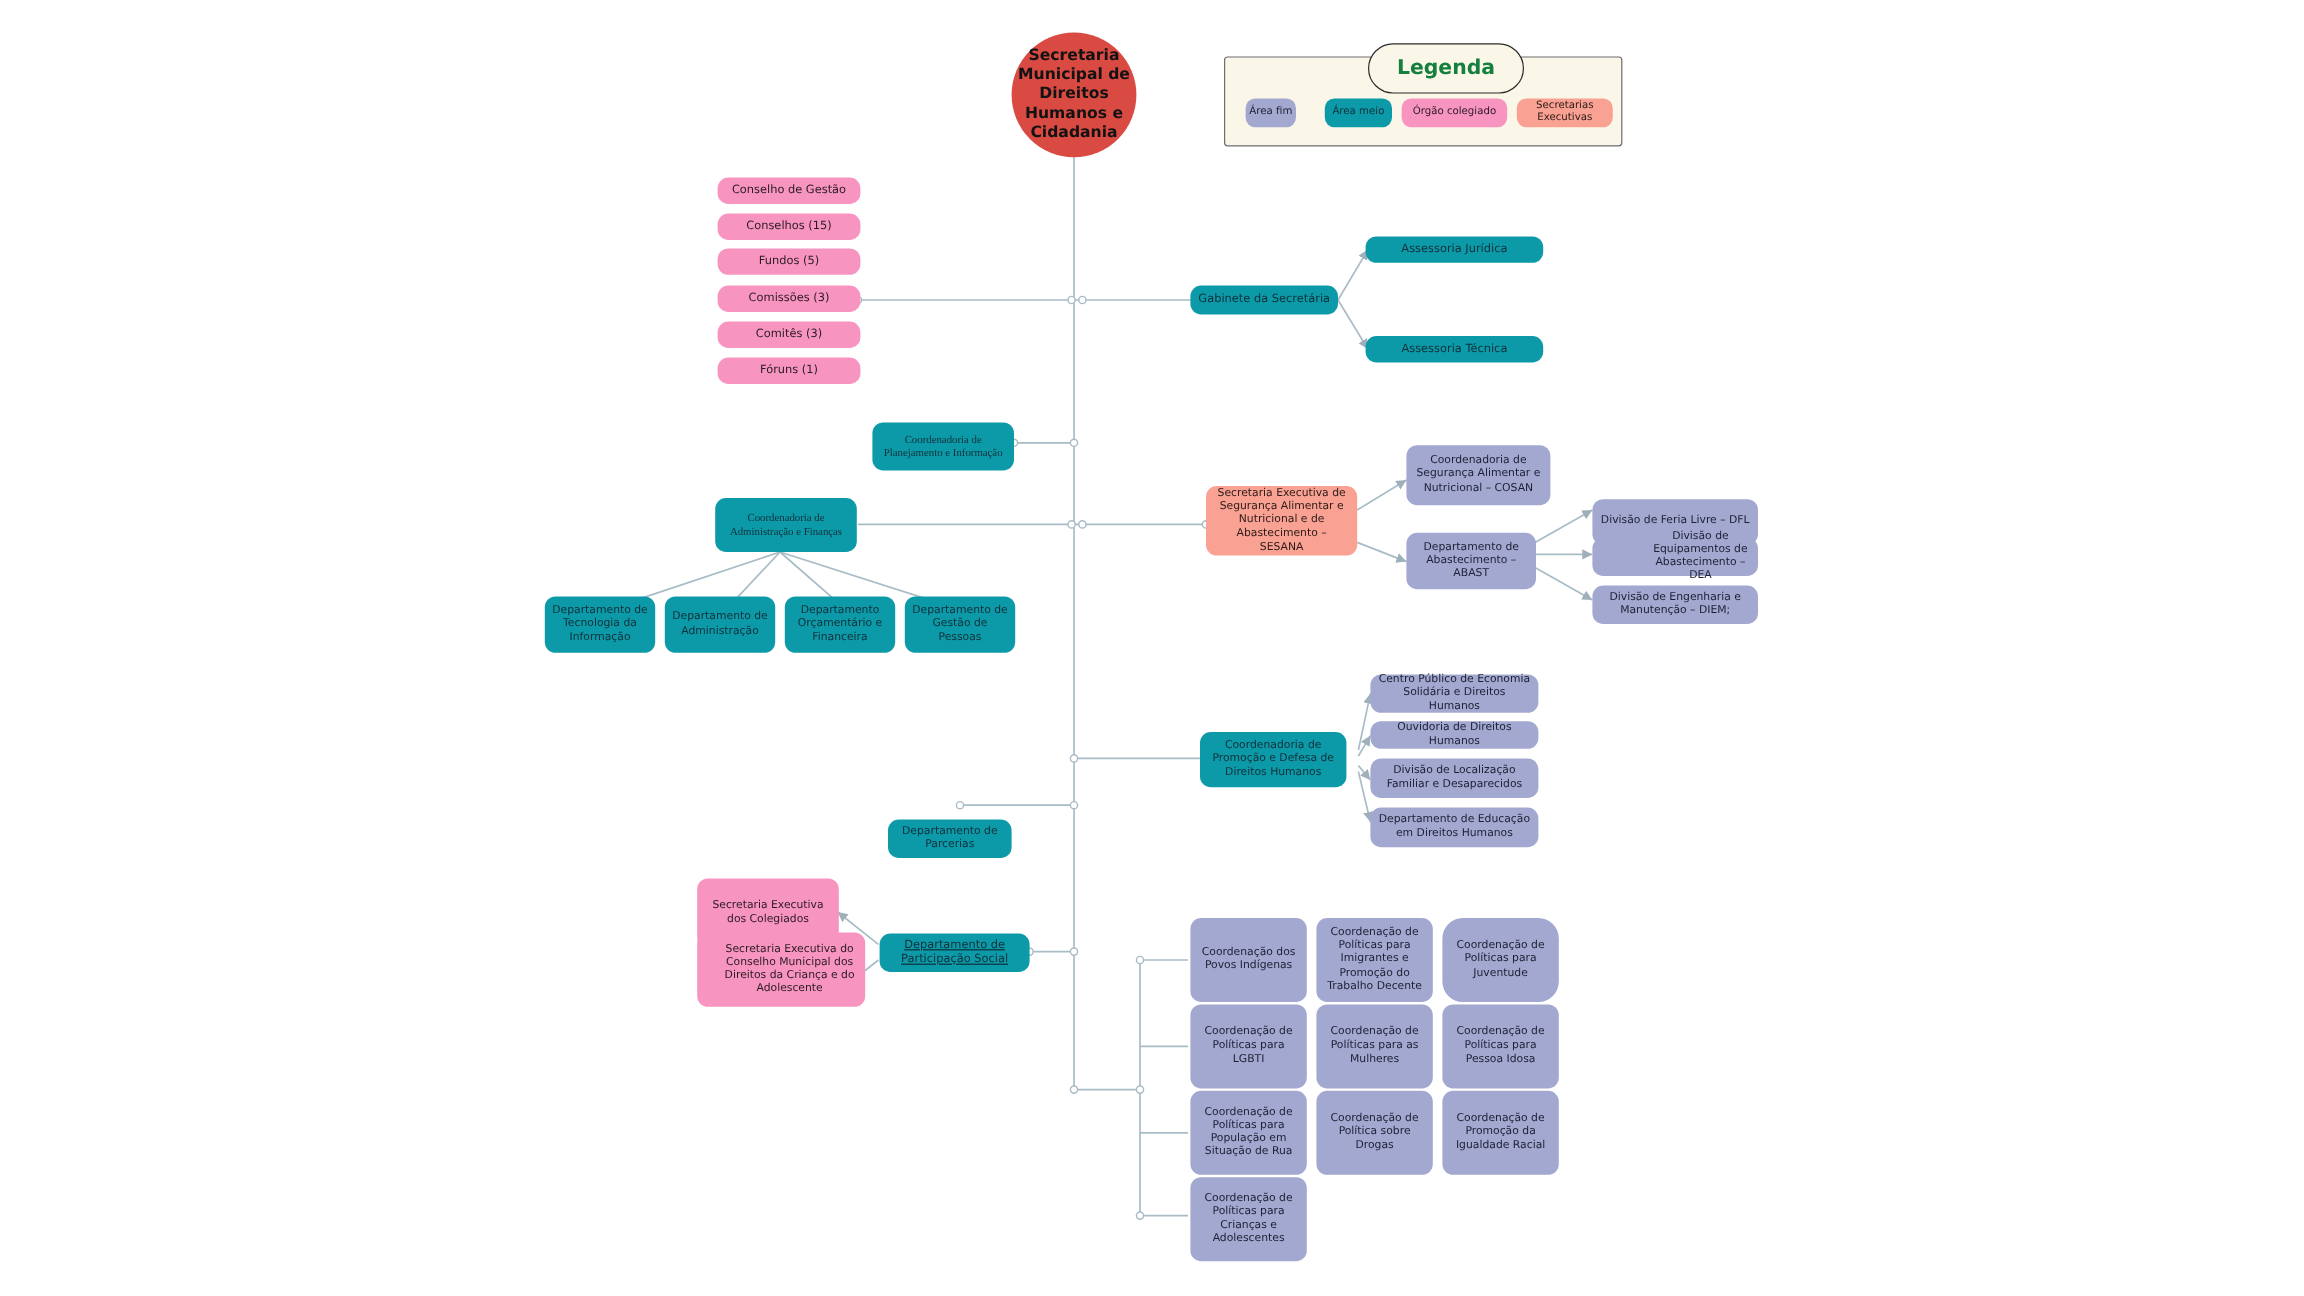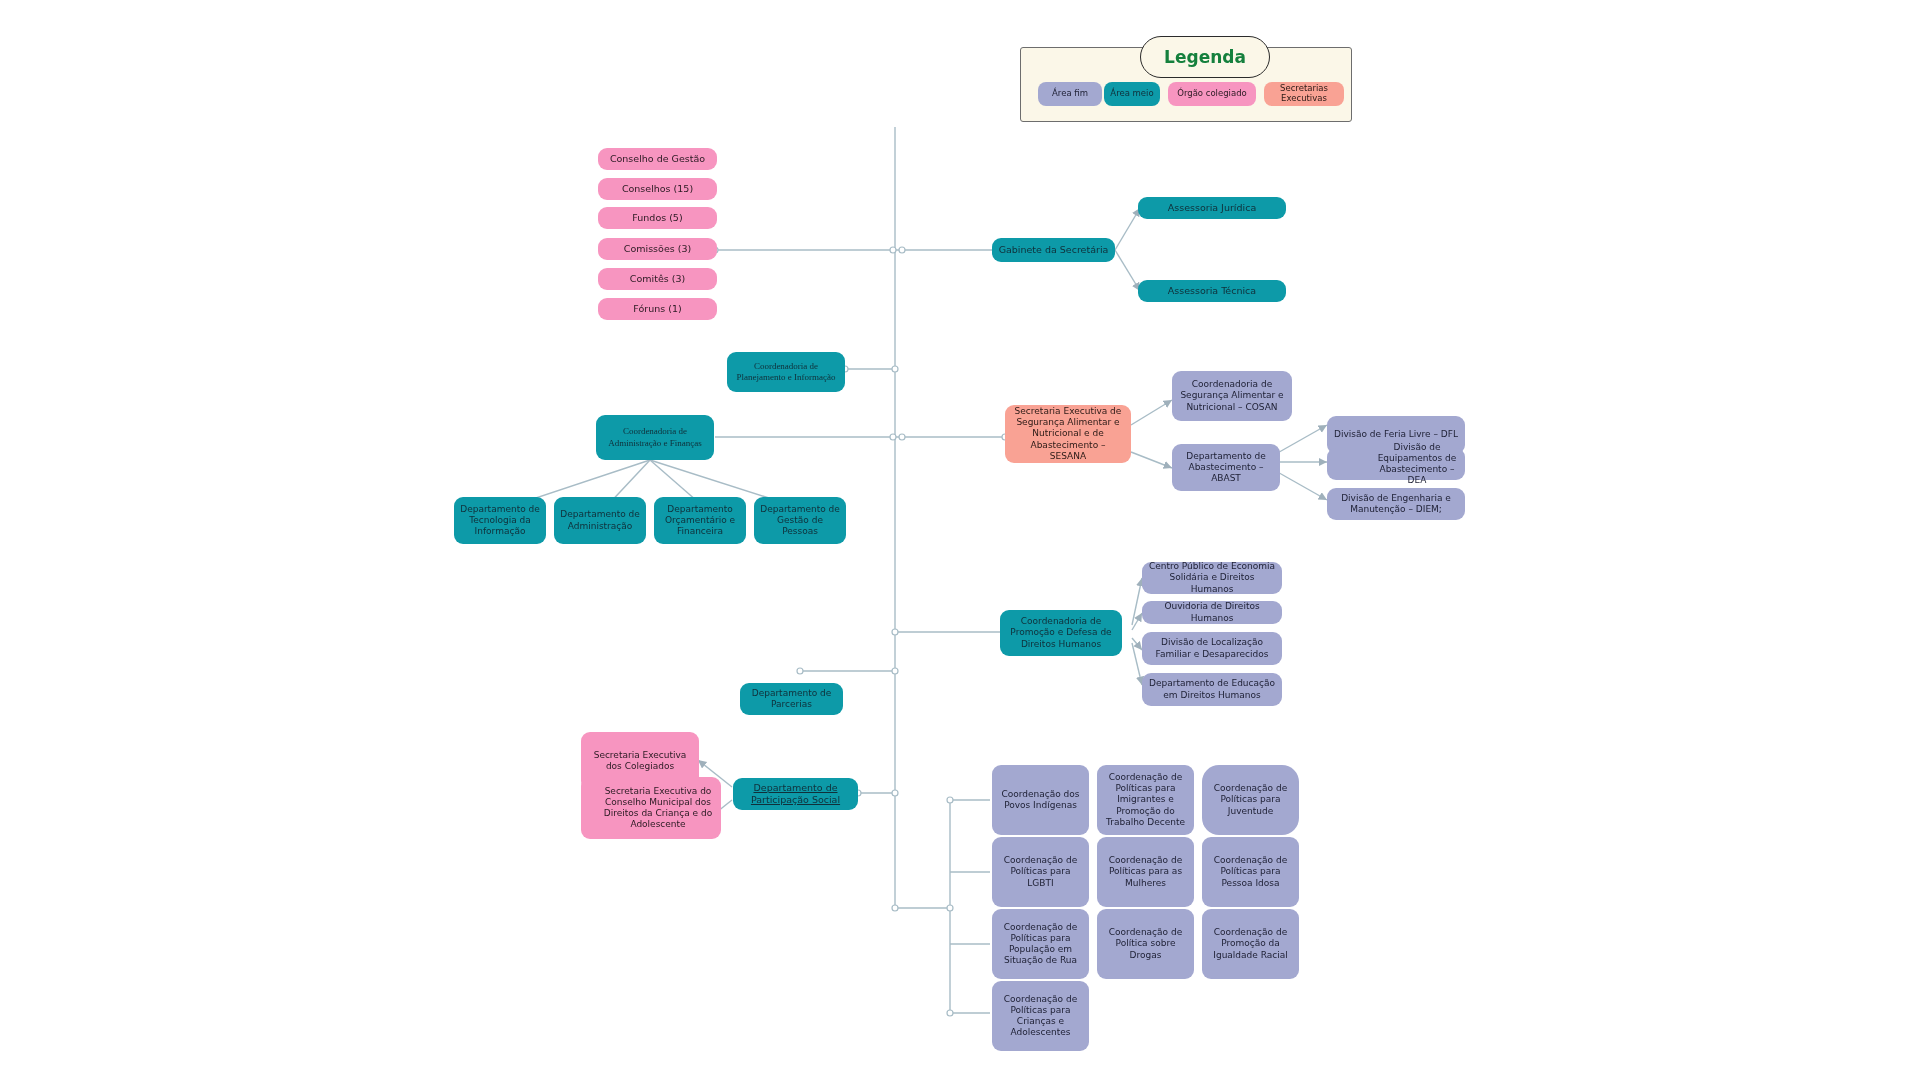--- a/index.html
+++ b/index.html
@@ -174,24 +174,25 @@
       <circle cx="800" cy="671" r="3"></circle>
       <circle cx="895" cy="793" r="3"></circle>
       <circle cx="858" cy="793" r="3"></circle>
       <circle cx="895" cy="908" r="3"></circle>
       <circle cx="950" cy="908" r="3"></circle>
       <circle cx="950" cy="800" r="3"></circle>
       <circle cx="950" cy="1013" r="3"></circle>
     </g>
   </svg>
 
+  <div class="root" style="left:843px; top:27px; width:104px; height:104px;">Secretaria Municipal de Direitos Humanos e Cidadania</div>
 
   <div id="legend-box"></div>
   <div id="legend-title">Legenda</div>
-  <div class="legend-chip purple" style="left:1038px; top:82px; width:64px;">Área fim</div>
+  <div class="legend-chip purple" style="left:1038px; top:82px; width:42px;">Área fim</div>
   <div class="legend-chip teal" style="left:1104px; top:82px; width:56px;">Área meio</div>
   <div class="legend-chip pink" style="left:1168px; top:82px; width:88px;">Órgão colegiado</div>
   <div class="legend-chip salmon" style="left:1264px; top:82px; width:80px;">Secretarias
 Executivas</div>
 
   <div class="node pink" style="left:598px; top:148px; width:119px; height:22px; font-size:9.5px;">Conselho de Gestão</div>
   <div class="node pink" style="left:598px; top:178px; width:119px; height:22px; font-size:9.5px;">Conselhos (15)</div>
   <div class="node pink" style="left:598px; top:207px; width:119px; height:22px; font-size:9.5px;">Fundos (5)</div>
   <div class="node pink" style="left:598px; top:238px; width:119px; height:22px; font-size:9.5px;">Comissões (3)</div>
   <div class="node pink" style="left:598px; top:268px; width:119px; height:22px; font-size:9.5px;">Comitês (3)</div>

